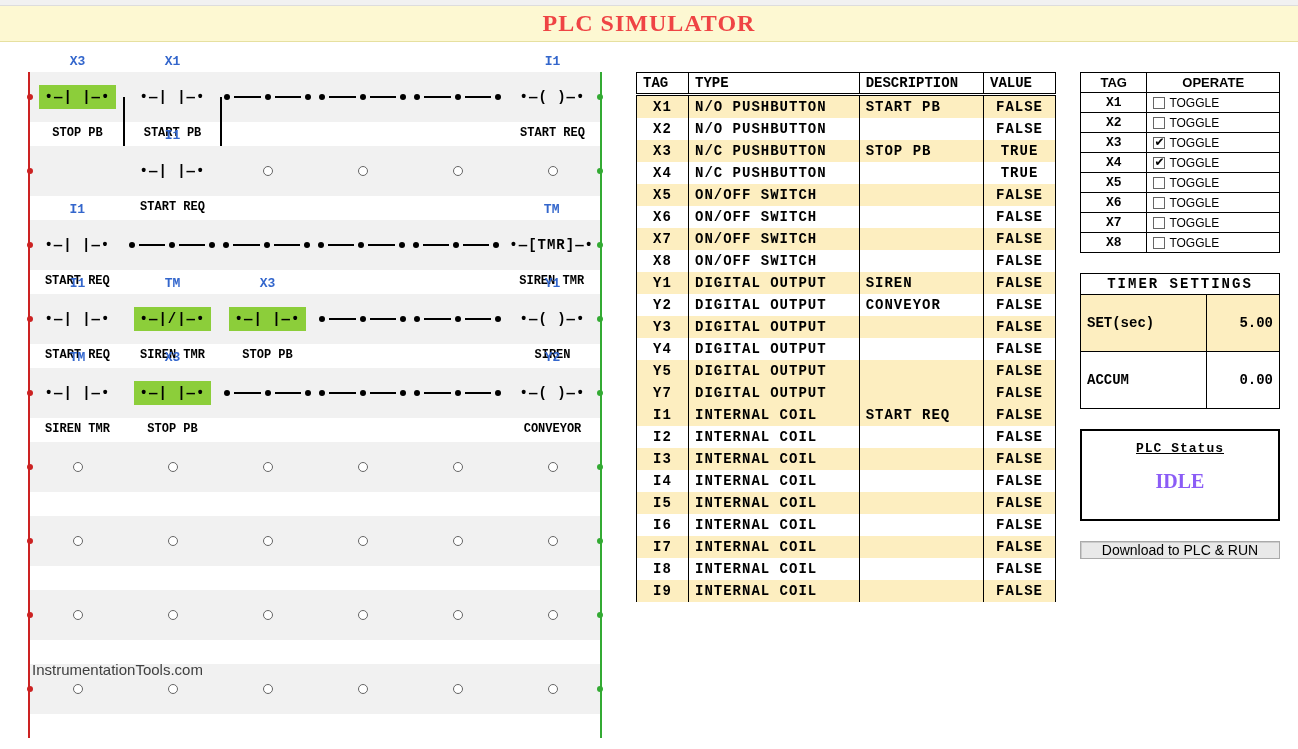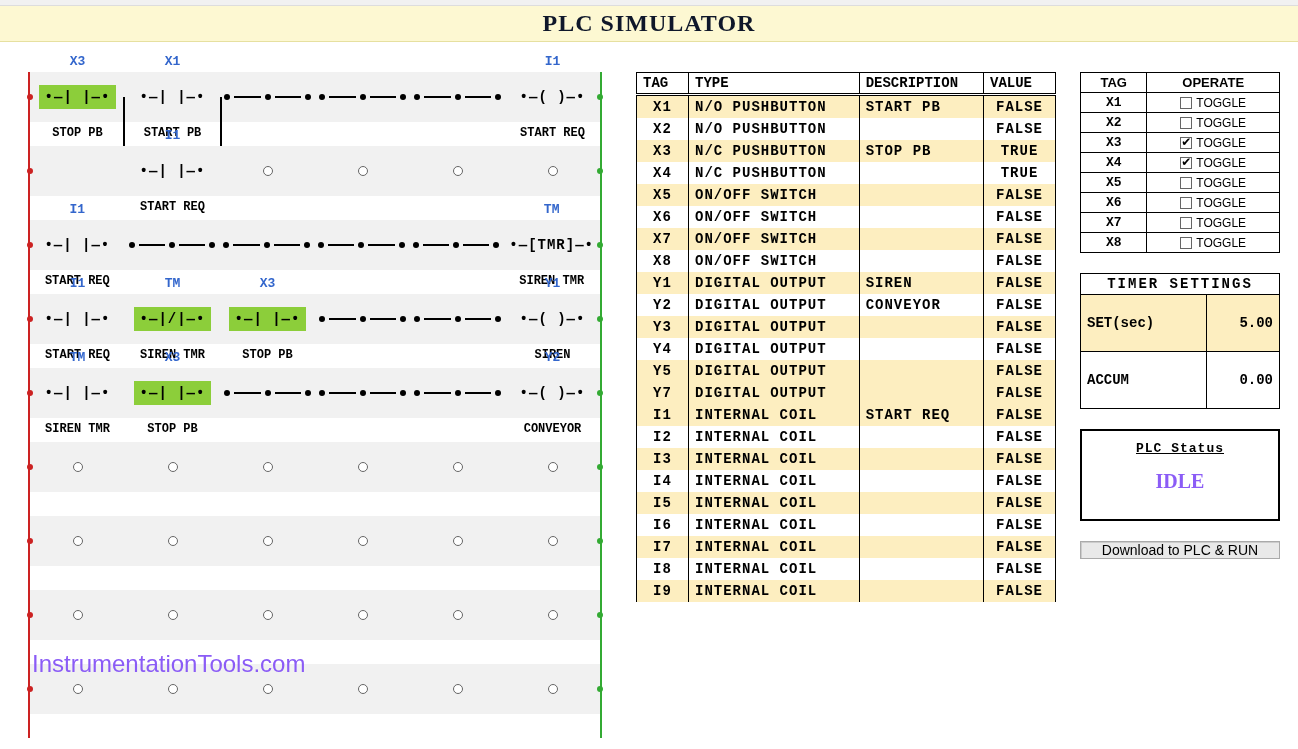--- a/index.html
+++ b/index.html
@@ -16,21 +16,21 @@
     background: #fdf8d2;
     text-align: center;
     padding: 4px 0;
     border-bottom: 1px solid #e6e0a0;
   }
   .title-band h1 {
     margin: 0;
     font-family: Georgia, "Times New Roman", serif;
     font-size: 24px;
     font-weight: bold;
-    color: #0f172a;
+    color: #ef4444;
     letter-spacing: 1px;
   }
   .main { display: flex; padding: 30px 12px 0 12px; gap: 24px; align-items: flex-start; }
   
   .ladder { width: 600px; position: relative; }
   .rail-l, .rail-r { position: absolute; top: 0; bottom: 0; width: 2px; }
   .rail-l { left: 16px; background: #c22; }
   .rail-r { right: 10px; background: #3a3; }
   .rungs { margin: 0 12px 0 18px; }
   .rung {
@@ -72,34 +72,34 @@
     position: absolute; inset: 0;
     display:flex; align-items:center; gap:4px;
     padding: 0 4px;
   }
   .wirebox .seg { flex:1; border-top: 2px solid #000; height:0; }
   .wirebox .pt { width:6px;height:6px;border-radius:50%; background:#000;}
   .hole { width:10px;height:10px;border:1px solid #666;border-radius:50%; background:#fff;}
   .vline { position:absolute; width:2px; background:#000; }
   .watermark {
     position: absolute; left: 20px; bottom: 60px;
-    font-family: Arial, sans-serif; font-size: 24px; color: #8b5cf6;
+    font-family: Arial, sans-serif; font-size: 15px; color: #404040;
   }
   
   .tags { width: 420px; }
   table.tagtbl { border-collapse: collapse; width: 100%; font-size: 14px; }
   .tagtbl th { border: 1px solid #000; border-bottom: 3px double #000; padding: 2px 6px; text-align: left; font-weight: bold; background:#fff;}
   .tagtbl td { border-left: 1px solid #000; border-right: 1px solid #000; padding: 3px 6px; font-family: "Courier New", monospace; font-weight: bold; letter-spacing: 1px;}
   .tagtbl td:nth-child(1){ text-align:center; width:52px;}
   .tagtbl td:nth-child(4){ text-align:center; width:72px;}
   .tagtbl tr.odd td { background: #fdeec0; }
   
   .rightcol { width: 200px; display:flex; flex-direction:column; gap:20px; font-family: Arial, sans-serif; font-size:13px;}
   .optbl { border-collapse: collapse; width:100%; }
-  .optbl th, .optbl td { border:1px solid #000; padding:2px 6px;text-align:center; }
+  .optbl th, .optbl td { border:1px solid #000; padding:2px 6px; }
   .optbl th { font-weight:bold; text-align:center; }
   .optbl td:nth-child(1){ text-align:center; font-family:"Courier New",monospace; font-weight:bold;}
   .optbl td:nth-child(2){ font-size:12px; }
   .chk { display:inline-block; width:12px;height:12px;border:1px solid #666; margin-right:4px; vertical-align:middle; position:relative;}
   .chk.on::after{content:"✔"; position:absolute; top:-3px; left:0; font-size:12px;}
   .timertbl{ border-collapse:collapse; width:100%; font-family:"Courier New",monospace; font-size:14px;border-radius:17px;}
   .timertbl th{ border:1px solid #000; padding:2px; letter-spacing:2px;}
   .timertbl td{ border:1px solid #000; padding:20px 6px; font-weight:bold;}
   .timertbl tr.hl td{ background:#fdeec0;}
   .timertbl td.v{text-align:right;}

